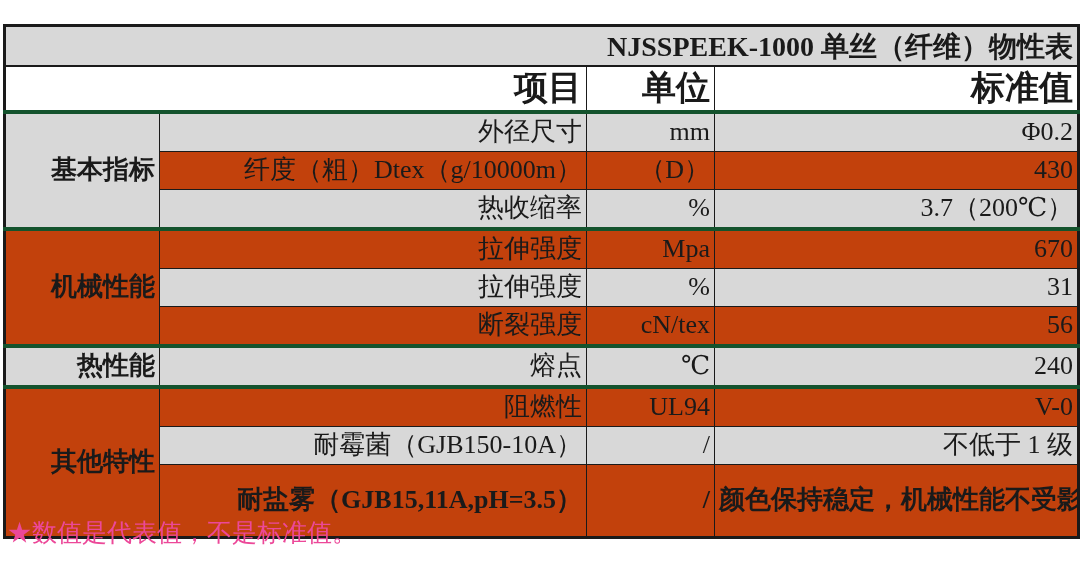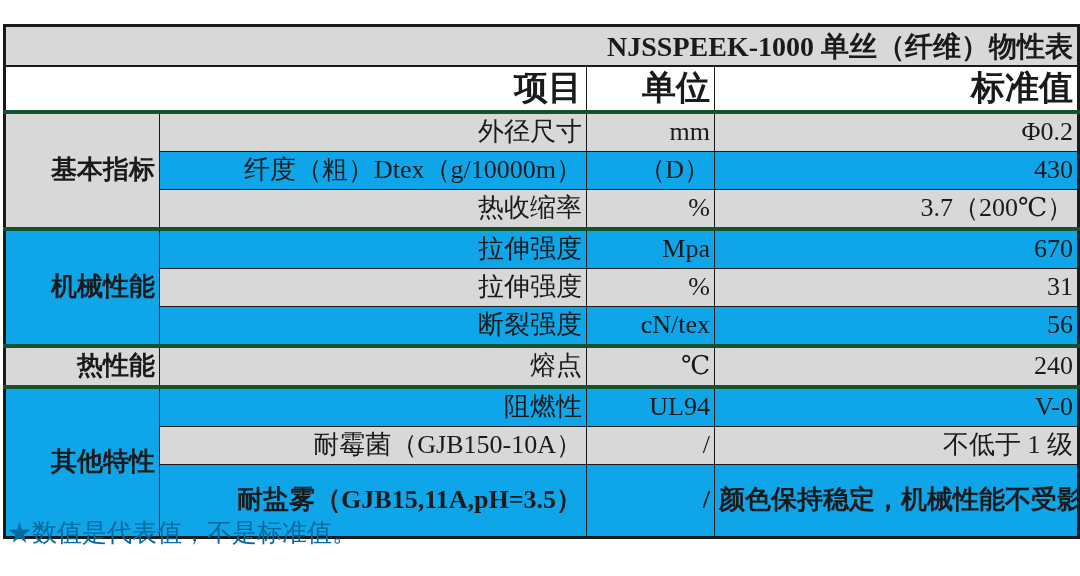--- a/index.html
+++ b/index.html
@@ -54,27 +54,27 @@
     font-weight: bold;
     margin-top: 46px;
   }
   td.wrap {
     white-space: normal;
     padding: 0 24px;
     line-height: 1.32;
   }
   tr.tall-row td { height: 71px; font-weight: bold; }
   .shade { background: #d8d8d8; }
-  .white { background: #0ea5e9; }
+  .white { background: #c2410c; }
   .footnote {
     position: absolute;
     left: 7px;
     top: 516px;
     font-size: 25px;
-    color: #0369a1;
+    color: #ec4899;
     white-space: nowrap;
   }
 </style>
 </head>
 <body>
 
 <div class="page">
 
   <table class="props">
     <colgroup>

